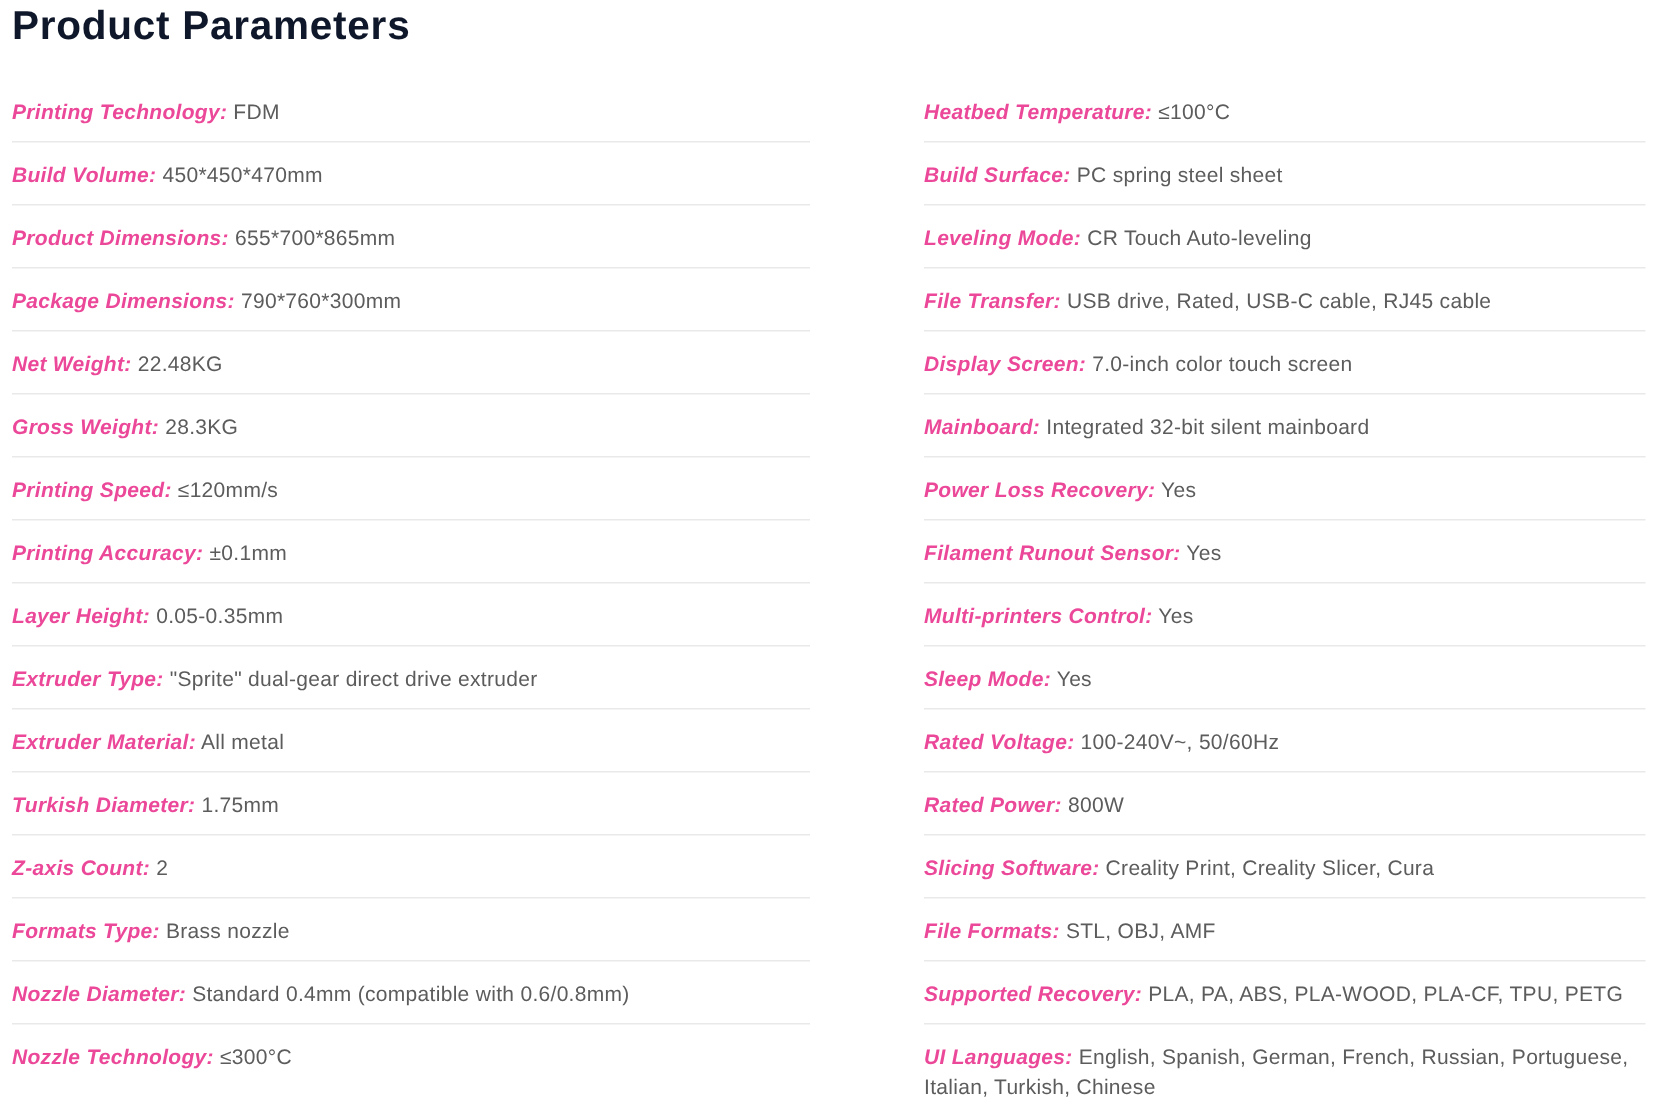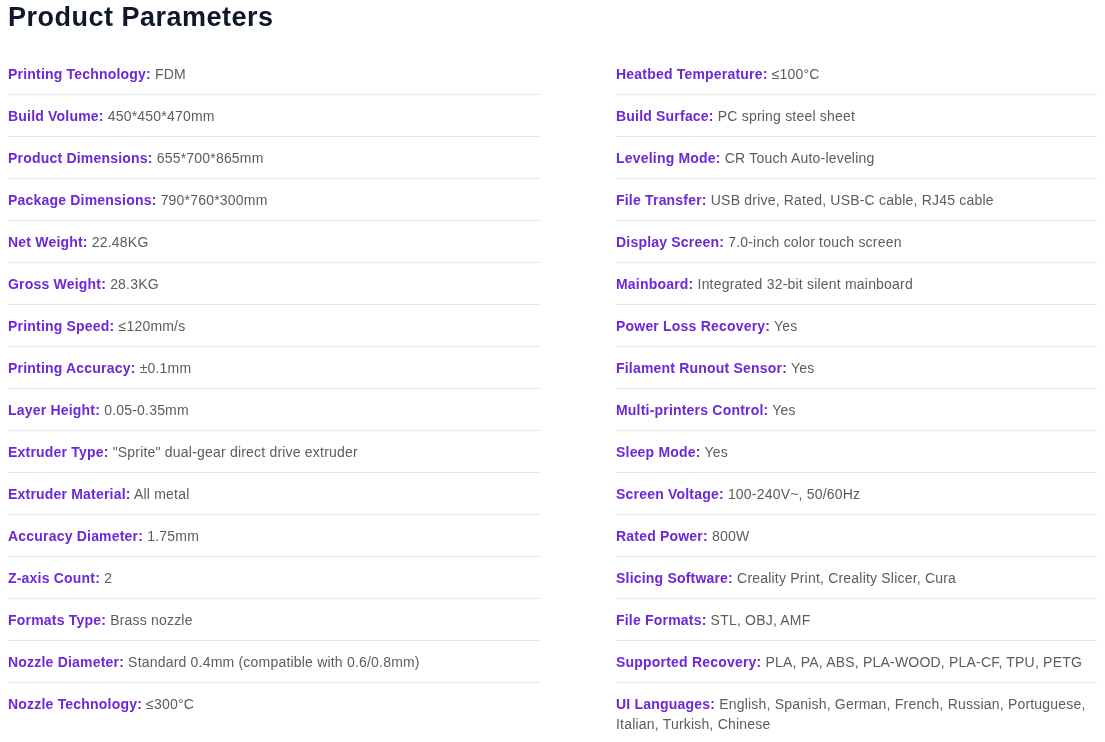--- a/index.html
+++ b/index.html
@@ -37,21 +37,22 @@
     padding: 11px 0 10px 0;
     border-bottom: 1px solid #e9e9e9;
     font-size: 14px;
     line-height: 20px;
     letter-spacing: 0.2px;
     color: #5c5c5c;
   }
   .spec-row:last-child { border-bottom: none; }
   .spec-label {
     font-weight: 700;
-    color: #6d28d9;
+    color: #ec4899;
+    font-style: italic;
   }
   .spec-value {
     font-weight: 400;
     color: #5c5c5c;
   }
 </style>
 </head>
 <body>
 
 <div class="page">
@@ -74,21 +75,21 @@
   <div class="spec-row"><span class="spec-label">Printing Speed:</span> <span class="spec-value">≤120mm/s</span></div>
 
   <div class="spec-row"><span class="spec-label">Printing Accuracy:</span> <span class="spec-value">±0.1mm</span></div>
 
   <div class="spec-row"><span class="spec-label">Layer Height:</span> <span class="spec-value">0.05-0.35mm</span></div>
 
   <div class="spec-row"><span class="spec-label">Extruder Type:</span> <span class="spec-value">"Sprite" dual-gear direct drive extruder</span></div>
 
   <div class="spec-row"><span class="spec-label">Extruder Material:</span> <span class="spec-value">All metal</span></div>
 
-  <div class="spec-row"><span class="spec-label">Accuracy Diameter:</span> <span class="spec-value">1.75mm</span></div>
+  <div class="spec-row"><span class="spec-label">Turkish Diameter:</span> <span class="spec-value">1.75mm</span></div>
 
   <div class="spec-row"><span class="spec-label">Z-axis Count:</span> <span class="spec-value">2</span></div>
 
   <div class="spec-row"><span class="spec-label">Formats Type:</span> <span class="spec-value">Brass nozzle</span></div>
 
   <div class="spec-row"><span class="spec-label">Nozzle Diameter:</span> <span class="spec-value">Standard 0.4mm (compatible with 0.6/0.8mm)</span></div>
 
   <div class="spec-row"><span class="spec-label">Nozzle Technology:</span> <span class="spec-value">≤300°C</span></div>
 </div>
     <div class="spec-column right">
@@ -105,21 +106,21 @@
   <div class="spec-row"><span class="spec-label">Mainboard:</span> <span class="spec-value">Integrated 32-bit silent mainboard</span></div>
 
   <div class="spec-row"><span class="spec-label">Power Loss Recovery:</span> <span class="spec-value">Yes</span></div>
 
   <div class="spec-row"><span class="spec-label">Filament Runout Sensor:</span> <span class="spec-value">Yes</span></div>
 
   <div class="spec-row"><span class="spec-label">Multi-printers Control:</span> <span class="spec-value">Yes</span></div>
 
   <div class="spec-row"><span class="spec-label">Sleep Mode:</span> <span class="spec-value">Yes</span></div>
 
-  <div class="spec-row"><span class="spec-label">Screen Voltage:</span> <span class="spec-value">100-240V~, 50/60Hz</span></div>
+  <div class="spec-row"><span class="spec-label">Rated Voltage:</span> <span class="spec-value">100-240V~, 50/60Hz</span></div>
 
   <div class="spec-row"><span class="spec-label">Rated Power:</span> <span class="spec-value">800W</span></div>
 
   <div class="spec-row"><span class="spec-label">Slicing Software:</span> <span class="spec-value">Creality Print, Creality Slicer, Cura</span></div>
 
   <div class="spec-row"><span class="spec-label">File Formats:</span> <span class="spec-value">STL, OBJ, AMF</span></div>
 
   <div class="spec-row"><span class="spec-label">Supported Recovery:</span> <span class="spec-value">PLA, PA, ABS, PLA-WOOD, PLA-CF, TPU, PETG</span></div>
 
   <div class="spec-row"><span class="spec-label">UI Languages:</span> <span class="spec-value">English, Spanish, German, French, Russian, Portuguese, Italian, Turkish, Chinese</span></div>

